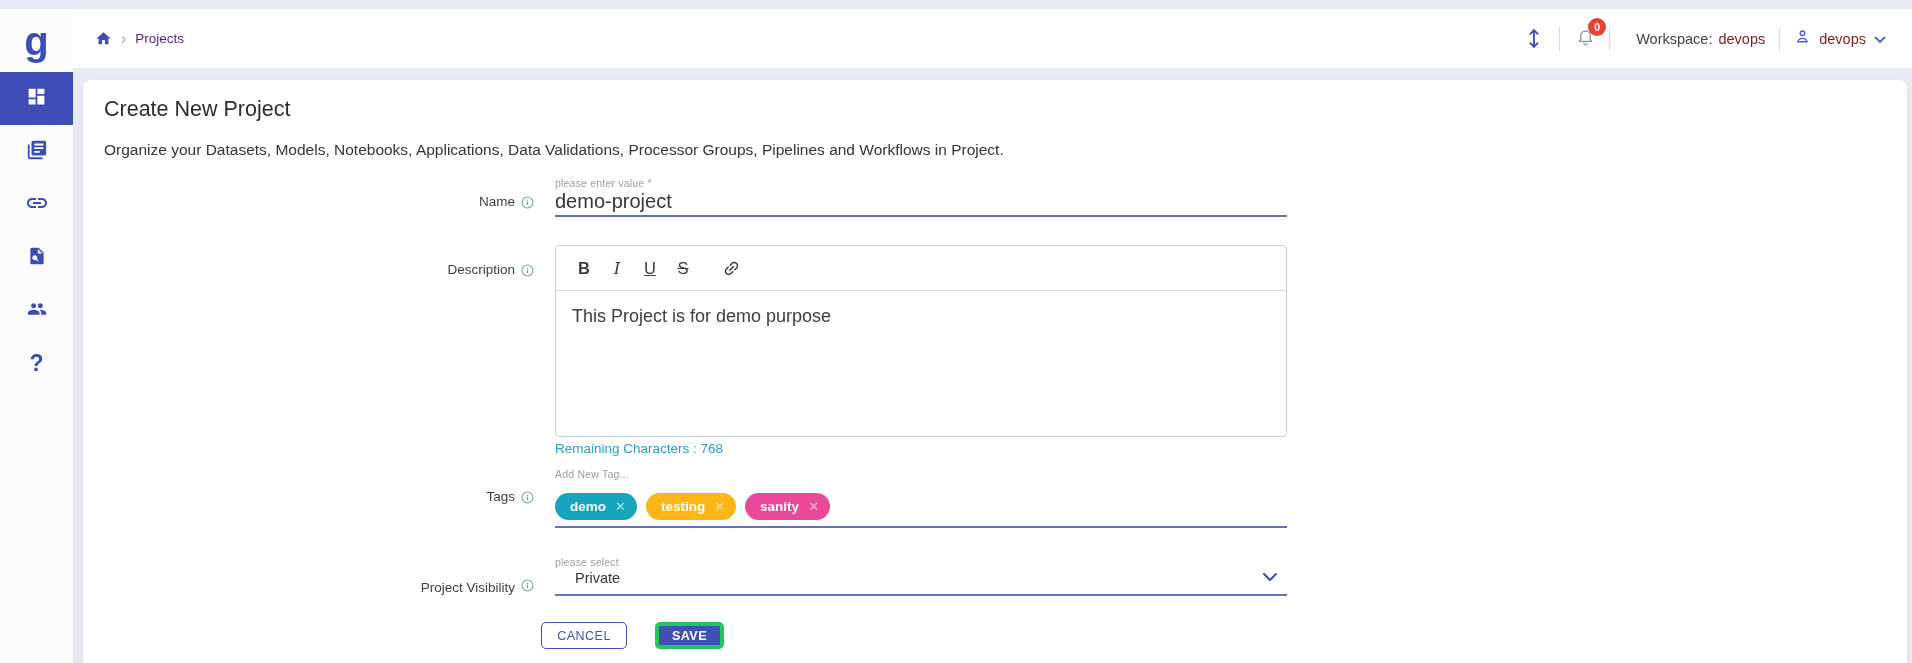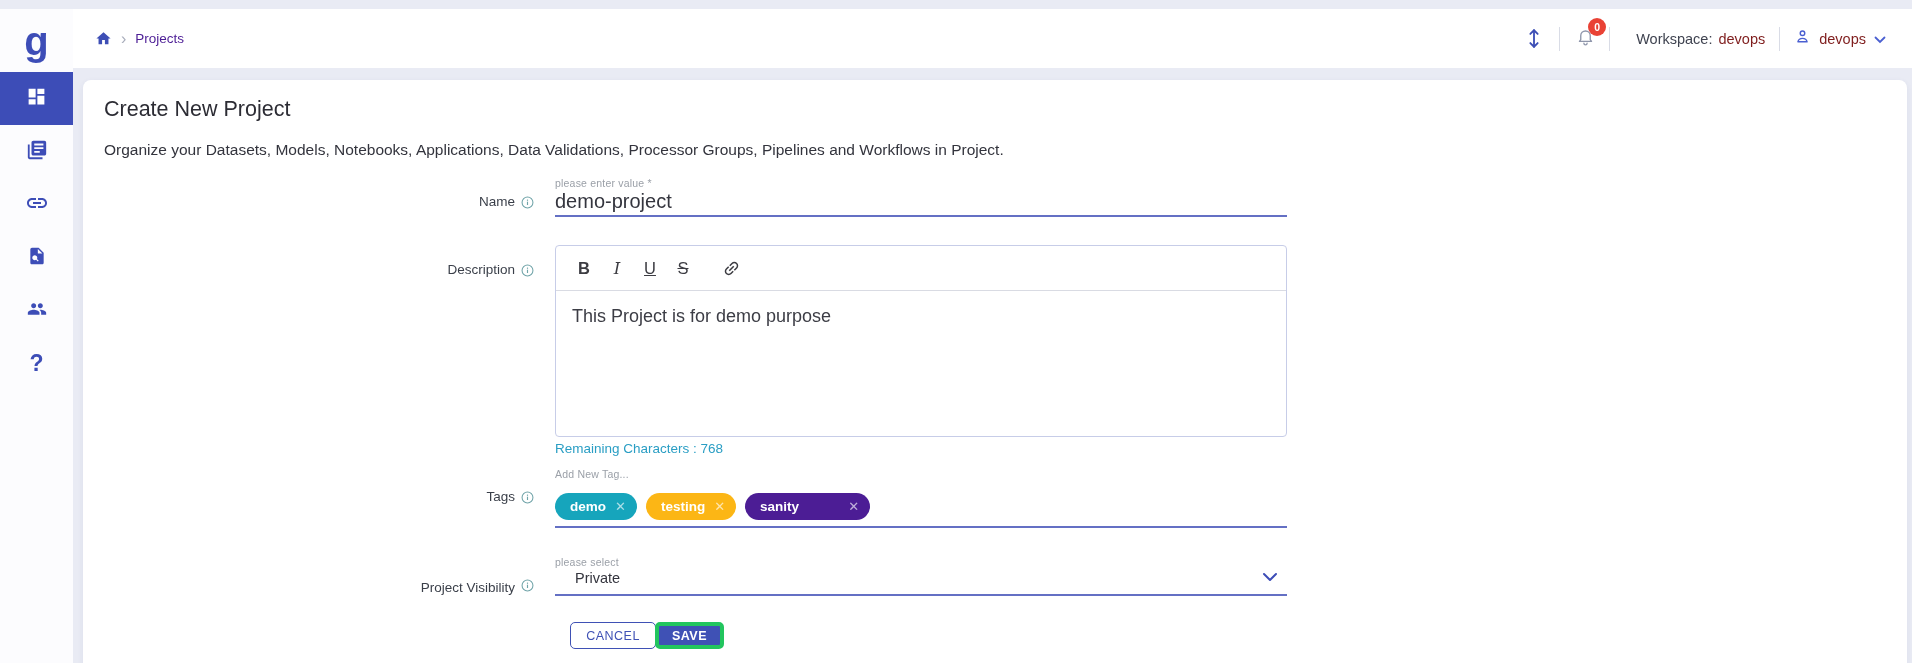--- a/index.html
+++ b/index.html
@@ -60,21 +60,21 @@
   .remaining { position:absolute; left:472px; top:361px; font-size:13.5px; color:#2a9ec4; }
   .chips { position:absolute; left:472px; top:413px; display:flex; gap:9px; }
   .chip { height:27px; border-radius:14px; display:flex; align-items:center;
           padding:0 11px 0 15px; color:#fff; font-size:13.5px; font-weight:700; cursor:pointer; }
   .chip-x { margin-left:9px; font-size:13px; font-weight:400; color:rgba(255,255,255,.65); cursor:pointer; }
   .vis-value { position:absolute; left:472px; top:490px; width:700px; font-size:14.5px; color:#34353e; cursor:pointer;margin-left:20px; }
   .select-chevron { position:absolute; left:1179px; top:492px; cursor:pointer; line-height:0; }
   .btn { position:absolute; top:542px; height:27px; border-radius:5px; font-size:12.5px;
          letter-spacing:.5px; font-family:"Liberation Sans",sans-serif; cursor:pointer;
          display:flex; align-items:center; justify-content:center; }
-  .btn-cancel { left:487px; width:86px; background:#fff; border:1px solid #3f51b5; color:#3f51b5; }
+  .btn-cancel { left:458px; width:86px; background:#fff; border:1px solid #3f51b5; color:#3f51b5; }
   .btn-save { left:572px; width:69px; background:#3f51b5; border:4px solid #22c55e; color:#fff; font-weight:700; }
 </style>
 </head>
 <body>
 
 <aside class="sidebar">
   <div class="logo">g</div>
 
   <div class="nav-item active">
     <span>
@@ -229,21 +229,21 @@
   <div class="field-hint" style="top:388px">Add New Tag...</div>
   <div class="chips">
       <span class="chip" style="background: rgb(22, 165, 188);">
         <span>demo</span>
         <span class="chip-x">✕</span>
       </span>
       <span class="chip" style="background: rgb(252, 182, 21);">
         <span>testing</span>
         <span class="chip-x">✕</span>
       </span>
-      <span class="chip" style="background: #4c1d95; gap: 40px;">
+      <span class="chip" style="background: #ec4899;">
         <span>sanity</span>
         <span class="chip-x">✕</span>
       </span>
     </div>
   <div class="underline" style="top:446px"></div>
 
   <label class="row-label" style="top:500px">Project Visibility</label>
   <span class="info-icon" style="top:499px">
     <svg width="13" height="13" viewBox="0 0 16 16">
         <circle cx="8" cy="8" r="6.7" fill="none" stroke="#6fa3a8" stroke-width="1.3"></circle>

